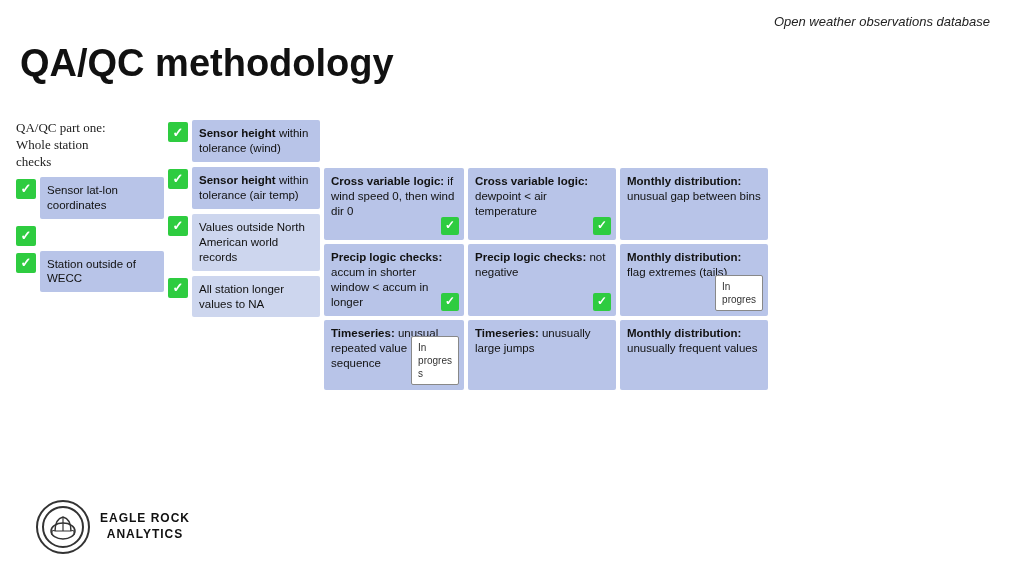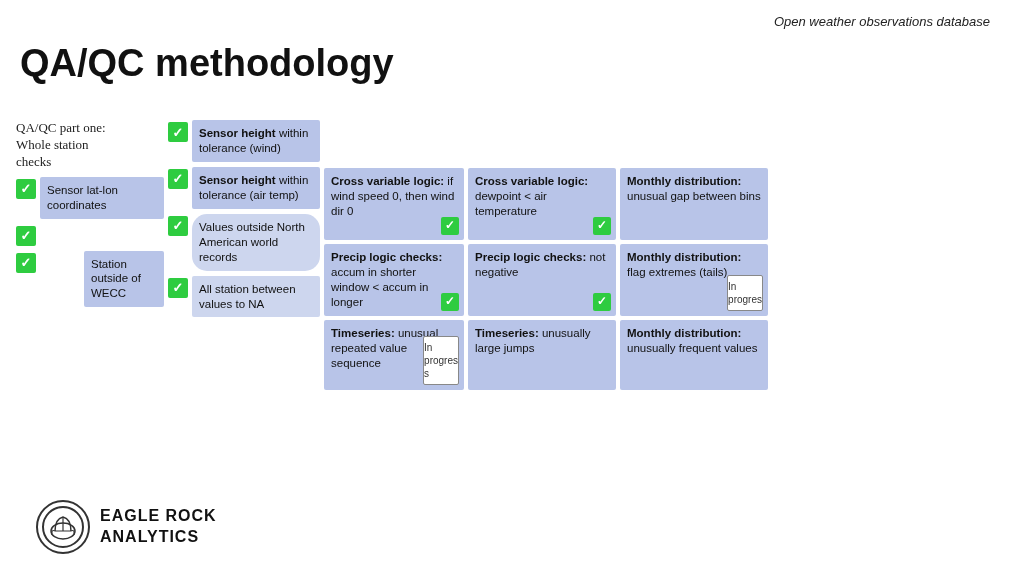--- a/index.html
+++ b/index.html
@@ -120,21 +120,21 @@
       font-size: 13px;
       font-weight: bold;
       margin-top: 2px;
     }
     .in-progress-box {
       background: #fff;
       border: 1.5px solid #888;
       border-radius: 2px;
       font-size: 10px;
       color: #333;
-      padding: 4px 0;
+      padding: 4px 6px;
       display: inline-block;
       line-height: 1.3;
     }
     .check-inside {
       position: absolute;
       bottom: 5px;
       right: 5px;
       width: 18px;
       height: 18px;
       background: #2ecc40;
@@ -160,25 +160,26 @@
       height: 54px;
       border-radius: 50%;
       border: 2.5px solid #333;
       display: flex;
       align-items: center;
       justify-content: center;
       overflow: hidden;
       background: white;
     }
     .logo-text {
-      font-size: 16px;
+      font-size: 12px;
       font-weight: 900;
       line-height: 1.3;
       letter-spacing: 1px;
       color: #111;
+      text-align: center;
     }
   </style>
 </head>
 <body>
 
 <div class="top-right-label">Open weather observations database</div>
 
 <div class="main-title">QA/QC methodology</div>
 
 <div class="content-area">
@@ -192,21 +193,21 @@
       <div class="green-check">✓</div>
       <div class="blue-card" style="flex:1;">Sensor lat-lon coordinates</div>
     </div>
 
     <div class="checkmark-row">
       <div class="green-check">✓</div>
     </div>
 
     <div class="checkmark-row">
       <div class="green-check">✓</div>
-      <div class="blue-card" style="flex:1;margin-left:44px;">Station outside of WECC</div>
+      <div class="blue-card" style="flex:1;">Station outside of WECC</div>
     </div>
 
     <div style="margin-top:auto; padding-top:8px;">
       <div class="logo-area">
         <div class="logo-circle">
           <svg width="44" height="44" viewBox="0 0 44 44" fill="none" xmlns="http://www.w3.org/2000/svg">
             <circle cx="22" cy="22" r="20" stroke="#333" stroke-width="2" fill="white"></circle>
 
             <ellipse cx="22" cy="26" rx="12" ry="8" stroke="#333" stroke-width="1.5" fill="none"></ellipse>
             <path d="M14 26 Q14 14 22 12 Q30 14 30 26" stroke="#333" stroke-width="1.5" fill="none"></path>
@@ -228,26 +229,26 @@
       <div class="blue-card" style="flex:1;"><span class="bold-text">Sensor height</span> within tolerance (wind)</div>
     </div>
 
     <div class="checkmark-row">
       <div class="green-check">✓</div>
       <div class="blue-card" style="flex:1;"><span class="bold-text">Sensor height</span> within tolerance (air temp)</div>
     </div>
 
     <div class="checkmark-row">
       <div class="green-check">✓</div>
-      <div class="blue-card-light" style="flex:1;border-radius:15px;">Values outside North American world records</div>
-    </div>
-
-    <div class="checkmark-row">
-      <div class="green-check">✓</div>
-      <div class="blue-card-light" style="flex:1;">All station between values to NA</div>
+      <div class="blue-card-light" style="flex:1;">Values outside North American world records</div>
+    </div>
+
+    <div class="checkmark-row">
+      <div class="green-check">✓</div>
+      <div class="blue-card-light" style="flex:1;">All station longer values to NA</div>
     </div>
   </div>
 
   <div class="col3">
     <div class="col-header-row" style="height:38px;"></div>
 
     <div class="blue-card" style="position:relative; min-height:72px;">
       <span class="bold-text">Cross variable logic:</span> if wind speed 0, then wind dir 0
       <div class="check-inside">✓</div>
     </div>

